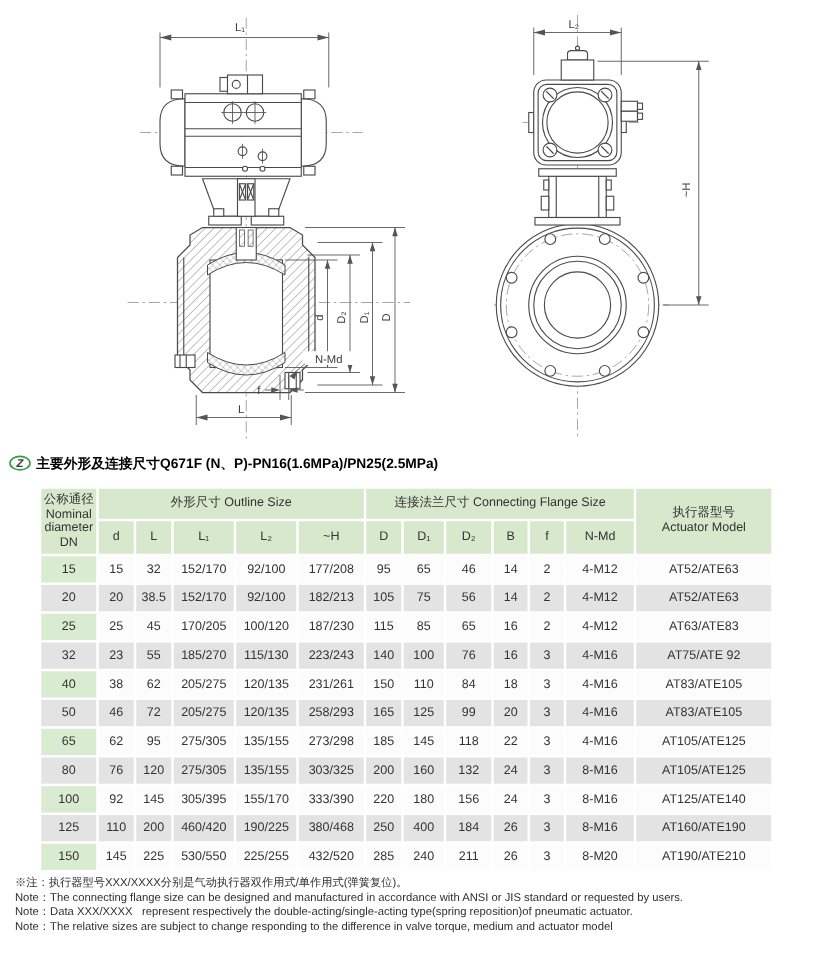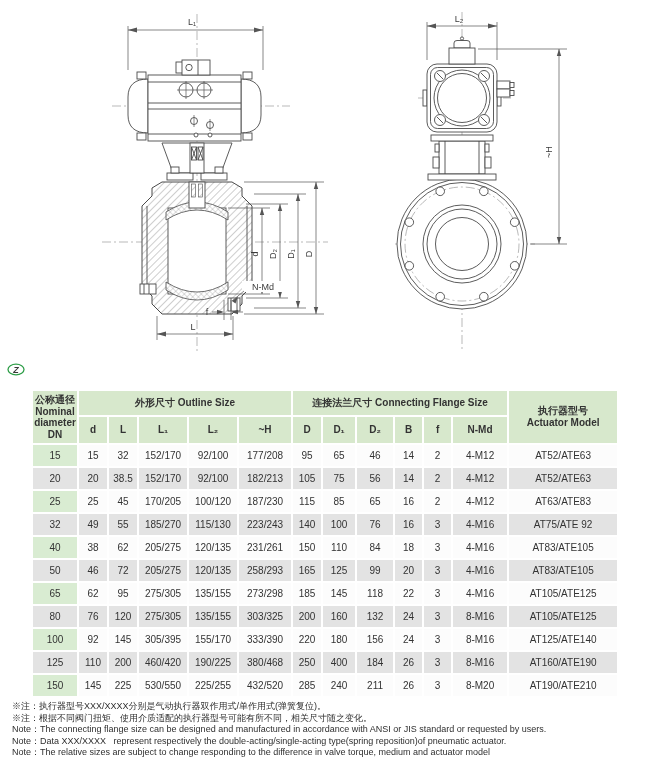--- a/index.html
+++ b/index.html
@@ -10,21 +10,21 @@
   .ln{stroke:#4a4a4a;stroke-width:0.9;fill:none}
   .lnf{stroke:#4a4a4a;stroke-width:0.9;fill:#ffffff}
   .dim{stroke:#555;stroke-width:0.7;fill:none}
   .arr{fill:#555;stroke:none}
 
   .title-row{position:absolute;left:7px;top:363px;display:flex;align-items:center;gap:4px;
              font-size:11px;font-weight:bold;color:#000;white-space:nowrap}
 
   #flange-table{position:absolute;left:31px;top:389px;width:588px;table-layout:fixed;
                 border-collapse:separate;border-spacing:2px;font-size:10px;color:#333}
-  #flange-table th{background:#d7e8cc;font-weight:bold;padding:0;line-height:12px}
+  #flange-table th{background:#d7e8cc;font-weight:normal;padding:0;line-height:12px}
   #flange-table thead tr:first-child th{height:24px}
   #flange-table thead tr:last-child th{height:26px}
   #flange-table td{background:#fcfcfc;text-align:center;height:21px;padding:0;overflow:hidden}
   #flange-table tbody tr:nth-child(even) td{background:#e3e3e3}
   #flange-table td:first-child{background:#d9ecd2}
   .dn-head div{line-height:11.5px}
 
   .notes{position:absolute;left:12px;top:701px;font-size:9px;color:#2f2f2f;line-height:11.6px}
   .note-line{white-space:pre-wrap}
 </style>
@@ -245,20 +245,21 @@
       <polygon class="arr" points="166,242 163.8,235 168.2,235"></polygon>
   </g>
   <text transform="rotate(-90 159 150)" x="159" y="150" text-anchor="middle">~H</text>
 </svg>
 
 <div class="title-row">
   <svg width="18" height="13" viewBox="0 0 18 13">
     <ellipse cx="9" cy="6.5" rx="8" ry="5.4" fill="none" stroke="#2f9e49" stroke-width="1.3"></ellipse>
     <text x="9" y="9.6" text-anchor="middle" font-size="8" font-style="italic" font-weight="bold" fill="#2f9e49">Z</text>
   </svg>
+  <span>主要外形及连接尺寸Q671F (N、P)-PN16(1.6MPa)/PN25(2.5MPa)</span>
 </div>
 
 <table id="flange-table">
   <colgroup>
     <col style="width:44px">
       <col style="width:28px">
       <col style="width:28px">
       <col style="width:48px">
     <col style="width:48px">
       <col style="width:52px">
@@ -340,21 +341,21 @@
         <td>115</td>
         <td>85</td>
         <td>65</td>
         <td>16</td>
         <td>2</td>
         <td>4-M12</td>
         <td>AT63/ATE83</td>
       </tr>
       <tr>
         <td>32</td>
-        <td>49</td>
+        <td>23</td>
         <td>55</td>
         <td>185/270</td>
         <td>115/130</td>
         <td>223/243</td>
         <td>140</td>
         <td>100</td>
         <td>76</td>
         <td>16</td>
         <td>3</td>
         <td>4-M16</td>
@@ -463,17 +464,16 @@
         <td>26</td>
         <td>3</td>
         <td>8-M20</td>
         <td>AT190/ATE210</td>
       </tr>
     </tbody>
 </table>
 
 <div class="notes">
   <div class="note-line"><span>※注：</span><span>执行器型号XXX/XXXX分别是气动执行器双作用式/单作用式(弹簧复位)。</span></div>
-  <div class="note-line"><span>※注：</span><span>根据不同阀门扭矩、使用介质适配的执行器型号可能有所不同，相关尺寸随之变化。</span></div>
   <div class="note-line"><span>Note：</span><span>The connecting flange size can be designed and manufactured in accordance with ANSI or JIS standard or requested by users.</span></div>
   <div class="note-line"><span>Note：</span><span>Data XXX/XXXX   represent respectively the double-acting/single-acting type(spring reposition)of pneumatic actuator.</span></div>
   <div class="note-line"><span>Note：</span><span>The relative sizes are subject to change responding to the difference in valve torque, medium and actuator model</span></div>
 </div>
 
 </body></html>

